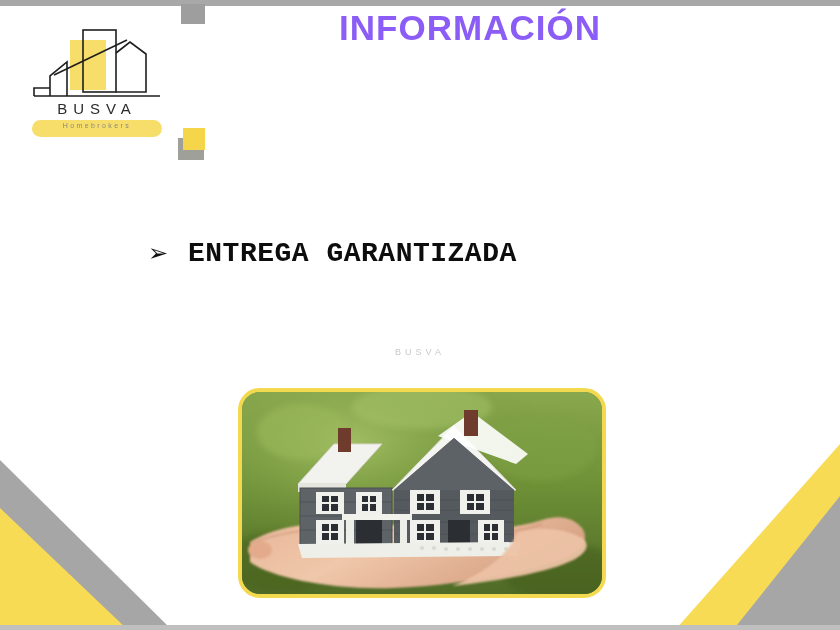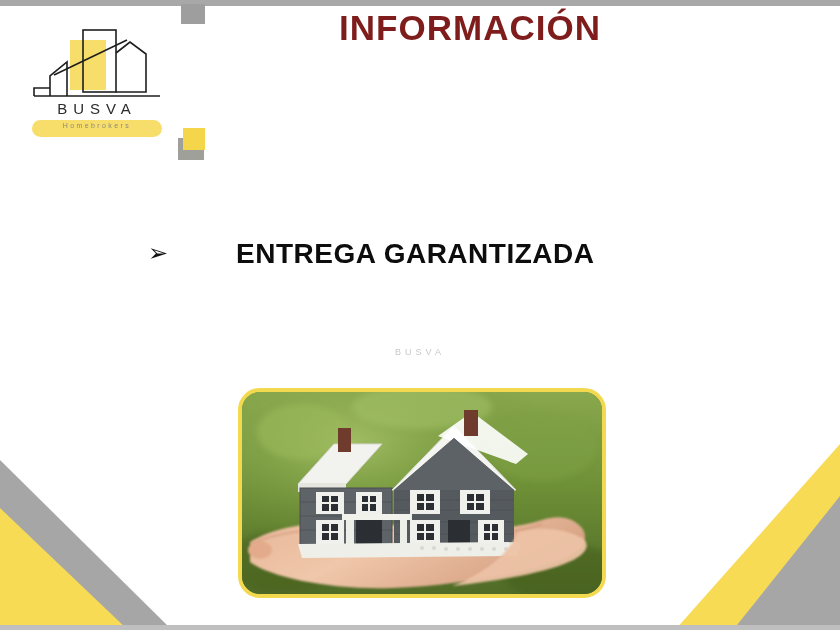--- a/index.html
+++ b/index.html
@@ -113,21 +113,21 @@
   
   .title {
     position: absolute;
     left: 230px;
     top: 8px;
     width: 480px;
     text-align: center;
     font-size: 35px;
     font-weight: bold;
     letter-spacing: 1px;
-    color: #7f1d1d;
+    color: #8b5cf6;
     font-family: "Liberation Sans", sans-serif;
   }
 
   
   .bullet-block {
     position: absolute;
     left: 148px;
     top: 236px;
     width: 560px;
     display: flex;
@@ -141,22 +141,21 @@
     color: #111111;
     font-family: "DejaVu Sans", sans-serif;
   }
   .bullet-text {
     flex: 1 1 auto;
     font-size: 28px;
     line-height: 36px;
     font-weight: bold;
     letter-spacing: 0.5px;
     color: #0d0d0d;
-    font-family: Liberation Sans, sans-serif;
-    margin-left: 48px;
+    font-family: Liberation Mono, monospace;
   }
 
   
   .watermark {
     position: absolute;
     left: 320px;
     top: 347px;
     width: 200px;
     text-align: center;
     font-size: 9px;

